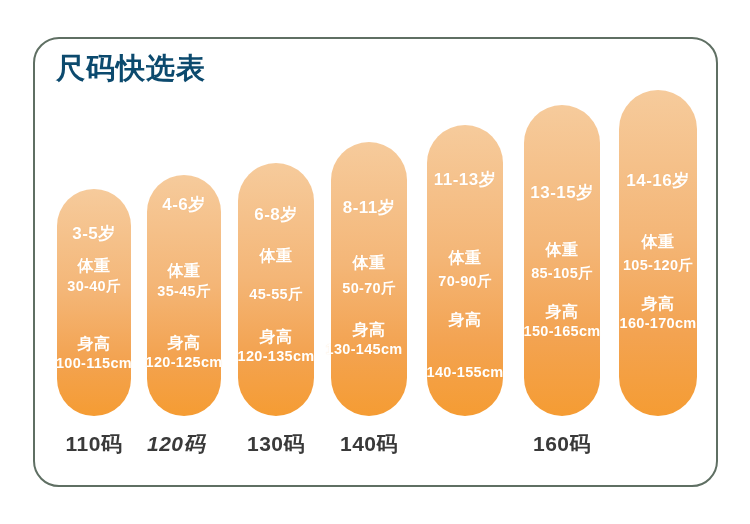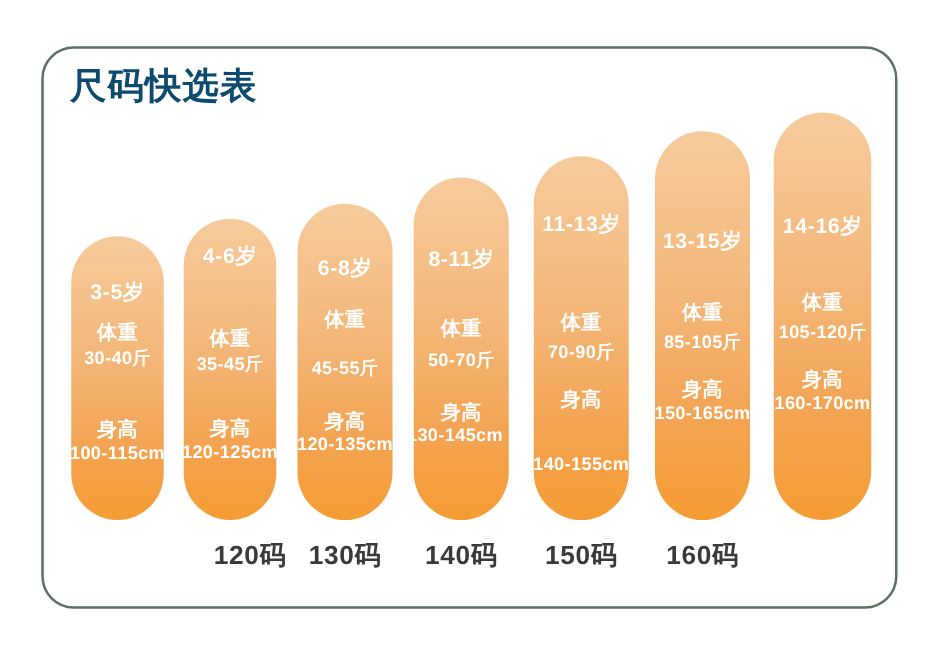--- a/index.html
+++ b/index.html
@@ -97,48 +97,48 @@
 
 <div id="chart-title">尺码快选表</div>
 
 <div id="bars-area">
     <div class="bar" style="left: 57px; top: 189px; width: 74px; height: 227px; bottom: auto;"></div>
     <div class="bar-text age-line" style="top: 222px; left: 94px; position: absolute;">3-5岁</div>
     <div class="bar-text metric-label" style="top: 256px; left: 94px; position: absolute;">体重</div>
     <div class="bar-text metric-value" style="top: 277px; left: 94px; position: absolute;">30-40斤</div>
     <div class="bar-text metric-label" style="top: 334px; left: 94px; position: absolute;">身高</div>
     <div class="bar-text metric-value" style="top: 355px; left: 94px; position: absolute;">100-115cm</div>
+    <div class="size-label" style="left: 94px; top: 430px; transform: translateX(-50%);">110码</div>
     <div class="bar" style="left: 147px; top: 175px; width: 74px; height: 241px; bottom: auto;"></div>
     <div class="bar-text age-line" style="top: 193px; left: 184px; position: absolute;">4-6岁</div>
     <div class="bar-text metric-label" style="top: 261px; left: 184px; position: absolute;">体重</div>
     <div class="bar-text metric-value" style="top: 282px; left: 184px; position: absolute;">35-45斤</div>
     <div class="bar-text metric-label" style="top: 333px; left: 184px; position: absolute;">身高</div>
     <div class="bar-text metric-value" style="top: 354px; left: 184px; position: absolute;">120-125cm</div>
-    <div class="size-label" style="left: 200px; top: 430px; transform: translateX(-50%);">120码</div>
+    <div class="size-label" style="left: 176px; top: 430px; transform: translateX(-50%); font-style: italic;">120码</div>
     <div class="bar" style="left: 238px; top: 163px; width: 76px; height: 253px; bottom: auto;"></div>
     <div class="bar-text age-line" style="top: 203px; left: 276px; position: absolute;">6-8岁</div>
     <div class="bar-text metric-label" style="top: 246px; left: 276px; position: absolute;">体重</div>
     <div class="bar-text metric-value" style="top: 285px; left: 276px; position: absolute;">45-55斤</div>
     <div class="bar-text metric-label" style="top: 327px; left: 276px; position: absolute;">身高</div>
     <div class="bar-text metric-value" style="top: 348px; left: 276px; position: absolute;">120-135cm</div>
     <div class="size-label" style="left: 276px; top: 430px; transform: translateX(-50%);">130码</div>
     <div class="bar" style="left: 331px; top: 142px; width: 76px; height: 274px; bottom: auto;"></div>
     <div class="bar-text age-line" style="top: 196px; left: 369px; position: absolute;">8-11岁</div>
     <div class="bar-text metric-label" style="top: 253px; left: 369px; position: absolute;">体重</div>
     <div class="bar-text metric-value" style="top: 279px; left: 369px; position: absolute;">50-70斤</div>
     <div class="bar-text metric-label" style="top: 320px; left: 369px; position: absolute;">身高</div>
     <div class="bar-text metric-value" style="top: 341px; left: 364px; position: absolute;">130-145cm</div>
     <div class="size-label" style="left: 369px; top: 430px; transform: translateX(-50%);">140码</div>
     <div class="bar" style="left: 427px; top: 125px; width: 76px; height: 291px; bottom: auto;"></div>
     <div class="bar-text age-line" style="top: 168px; left: 465px; position: absolute;">11-13岁</div>
     <div class="bar-text metric-label" style="top: 248px; left: 465px; position: absolute;">体重</div>
     <div class="bar-text metric-value" style="top: 272px; left: 465px; position: absolute;">70-90斤</div>
     <div class="bar-text metric-label" style="top: 310px; left: 465px; position: absolute;">身高</div>
     <div class="bar-text metric-value" style="top: 331px; left: 465px; position: absolute; margin-top: 33px;">140-155cm</div>
-    <div class="size-label" style="left: 465px; top: 430px; transform: translateX(-50%);">150码</div>
     <div class="bar" style="left: 524px; top: 105px; width: 76px; height: 311px; bottom: auto;"></div>
     <div class="bar-text age-line" style="top: 181px; left: 562px; position: absolute;">13-15岁</div>
     <div class="bar-text metric-label" style="top: 240px; left: 562px; position: absolute;">体重</div>
     <div class="bar-text metric-value" style="top: 264px; left: 562px; position: absolute;">85-105斤</div>
     <div class="bar-text metric-label" style="top: 302px; left: 562px; position: absolute;">身高</div>
     <div class="bar-text metric-value" style="top: 323px; left: 562px; position: absolute;">150-165cm</div>
     <div class="size-label" style="left: 562px; top: 430px; transform: translateX(-50%);">160码</div>
     <div class="bar" style="left: 619px; top: 90px; width: 78px; height: 326px; bottom: auto;"></div>
     <div class="bar-text age-line" style="top: 169px; left: 658px; position: absolute;">14-16岁</div>
     <div class="bar-text metric-label" style="top: 232px; left: 658px; position: absolute;">体重</div>

